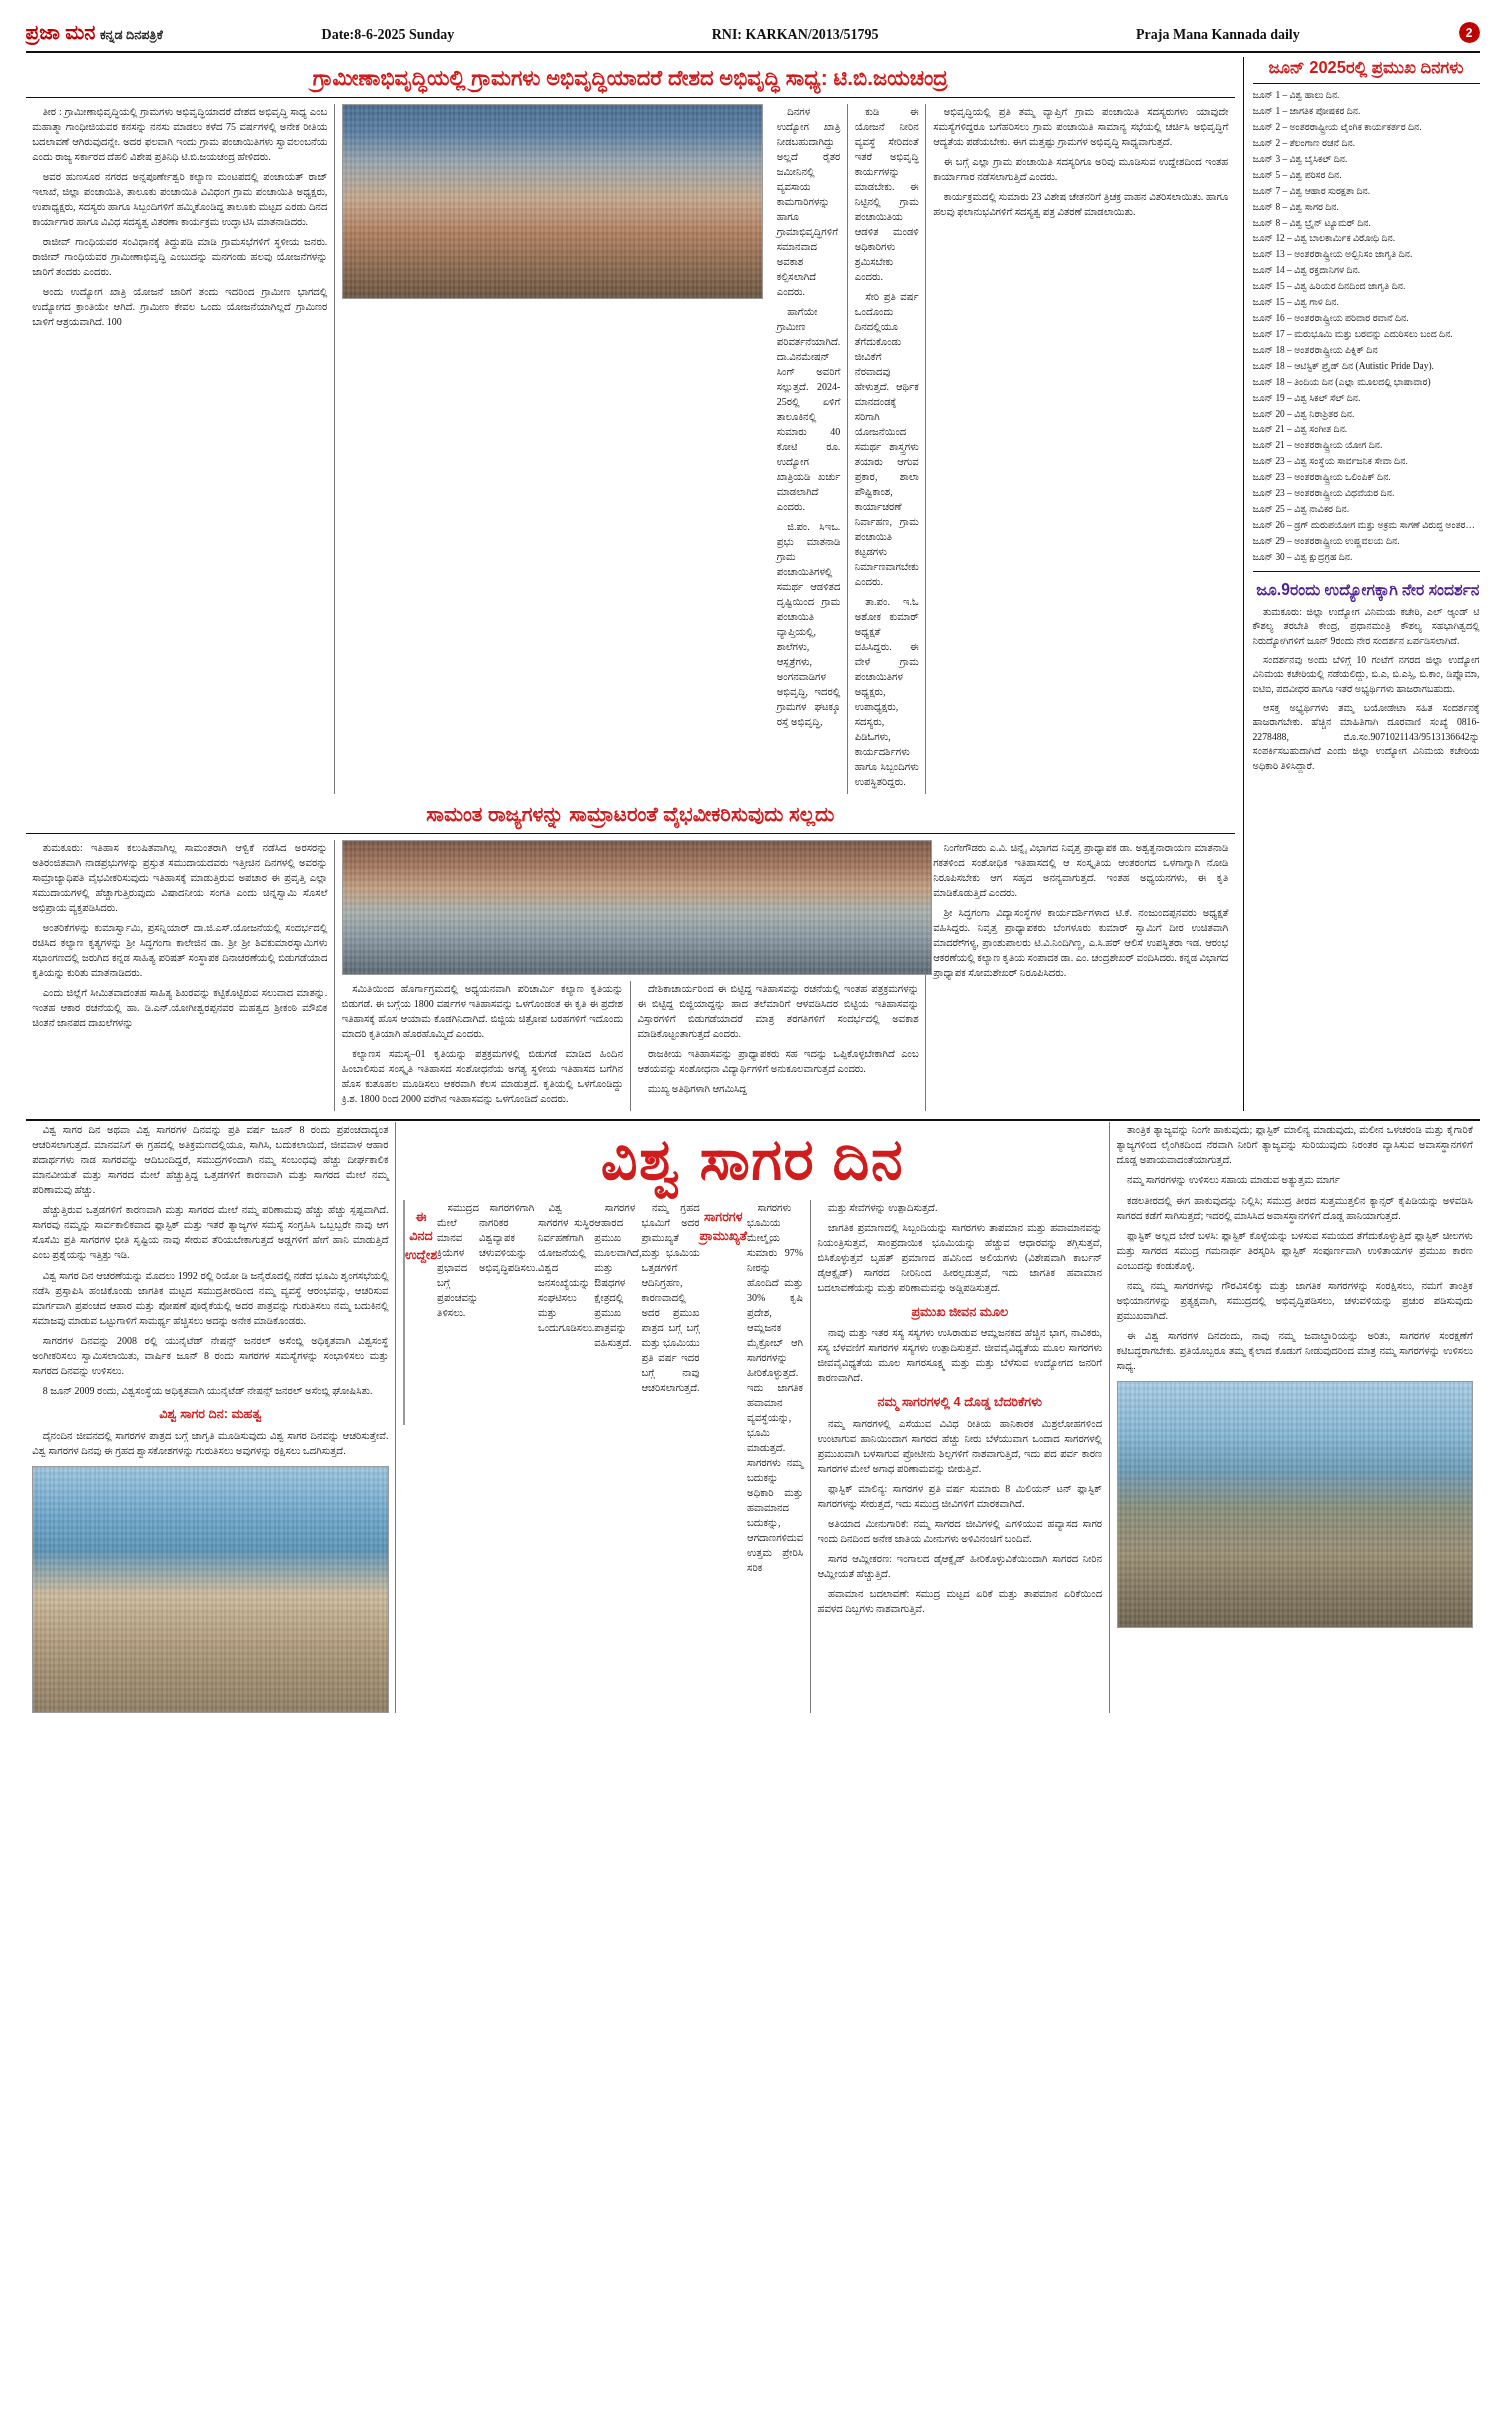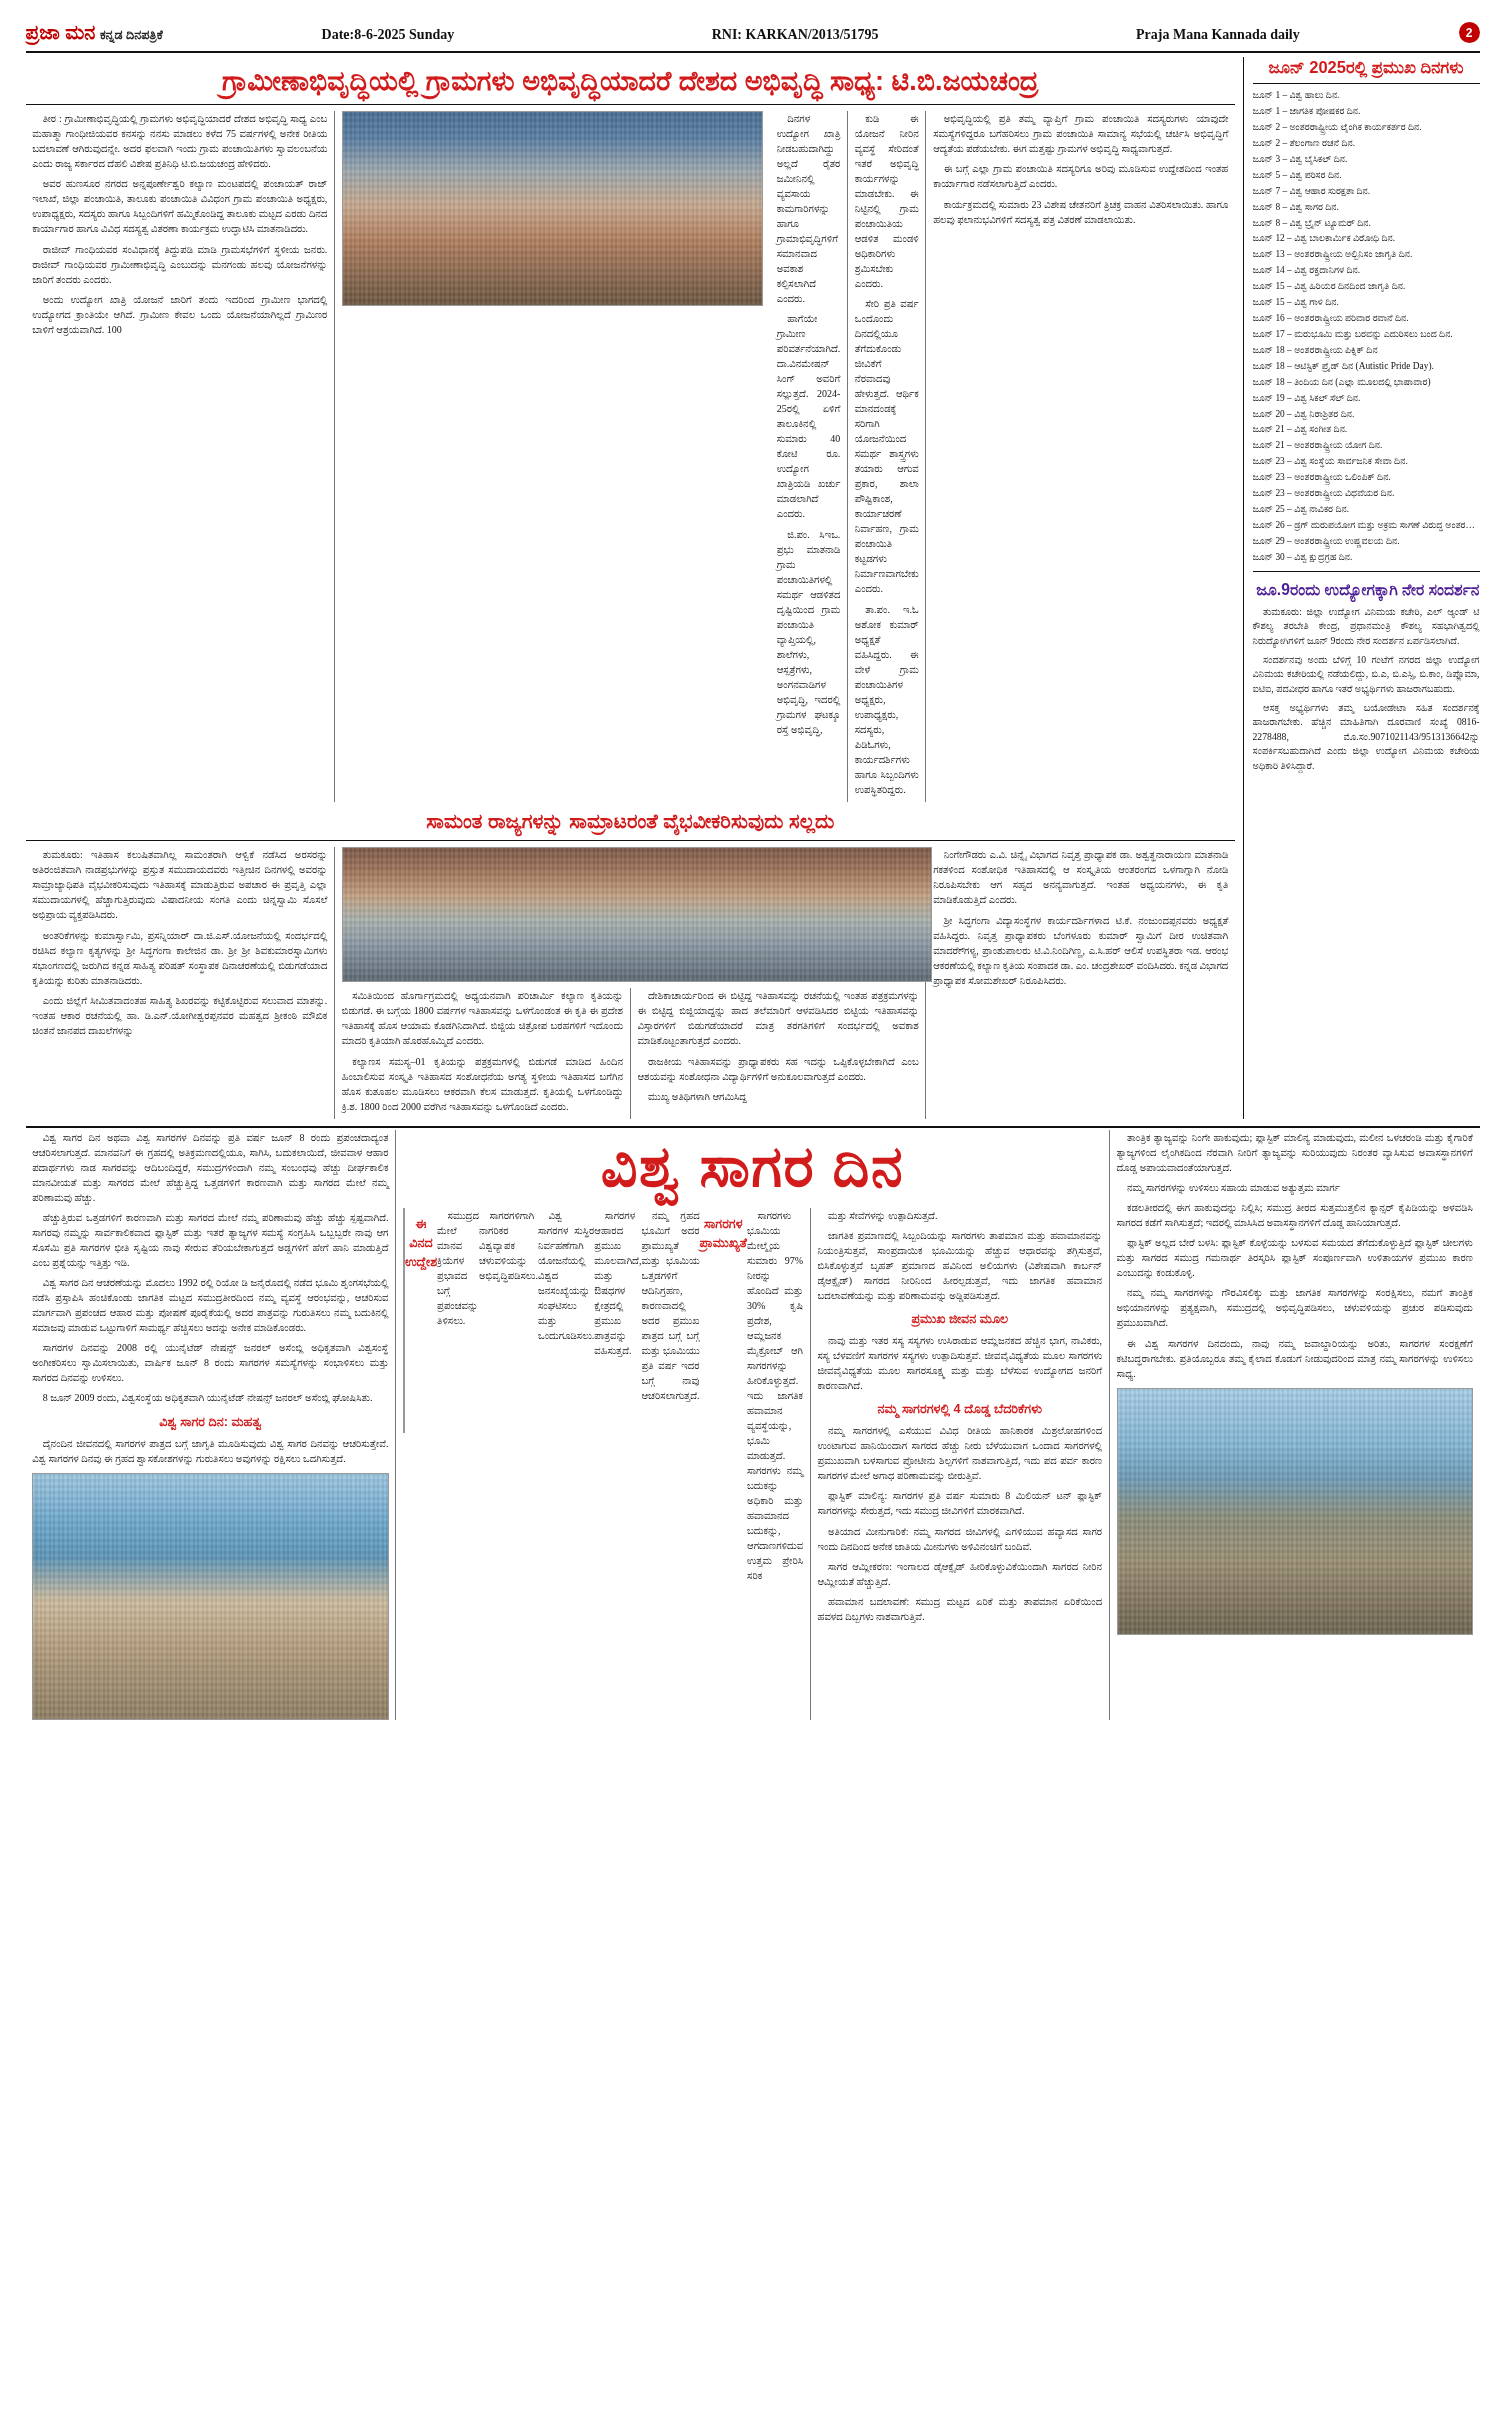--- a/index.html
+++ b/index.html
@@ -46,21 +46,21 @@
 
   
   .cols { display:flex; }
   .vline { border-left:0.7px solid #777; }
   .hrule { border-top:0.7px solid #111; margin:6px 0; }
   .hrule-dbl { border-top:2.2px solid #111; margin:7.5px 0 1.5px 0; }
 
   .headline-red {
     color:#d21b1b;
     font-weight:bold;
-    font-size:27px;
+    font-size:21px;
     line-height:1.25;
     text-align:center;
     margin:7.5px 0 6px 0;
     font-family:"Liberation Sans", sans-serif;
   }
   .headline-red.small { font-size:20px; }
 
   .body-col {
     font-size:10px;
     line-height:1.5;

